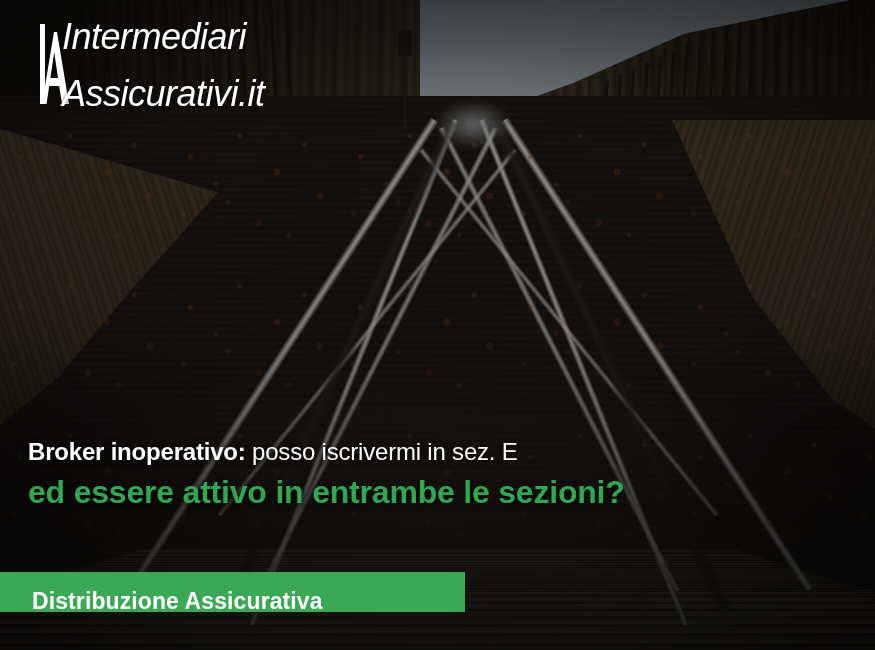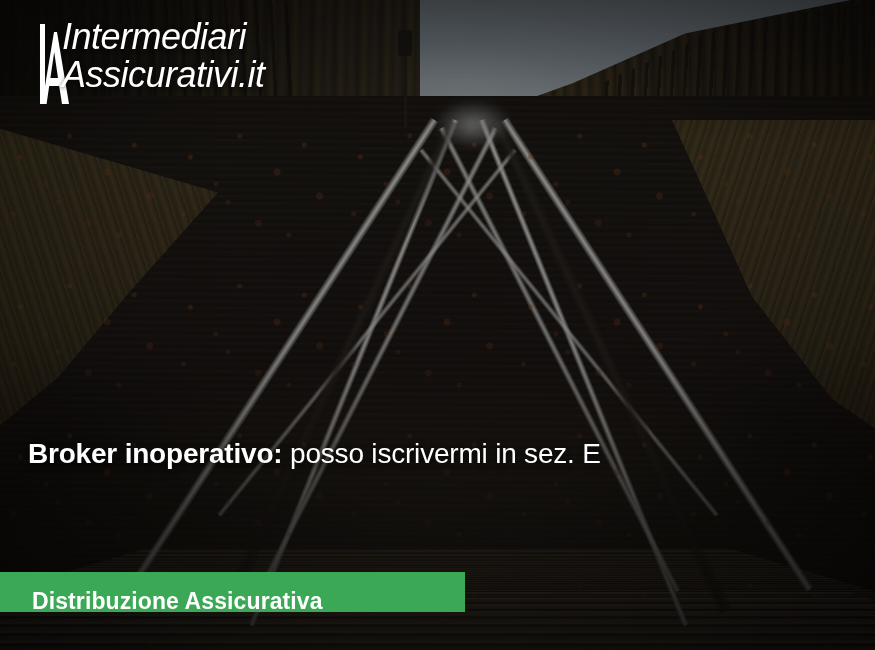--- a/index.html
+++ b/index.html
@@ -261,37 +261,37 @@
     line-height: 1.04;
     text-shadow: 0 1px 4px rgba(0,0,0,.6);
   }
   .logo-line1 {
     font-size: 36px;
     white-space: nowrap;
   }
   .logo-line2 {
     font-size: 36px;
     white-space: nowrap;
-    margin-top: 1px;
+    margin-top: 20px;
   }
 
   
   .headline {
     position: absolute;
     left: 28px;
     top: 437px;
     width: 835px;
   }
   .hl-line {
     line-height: 1.24;
     white-space: nowrap;
     text-shadow: 0 2px 7px rgba(0,0,0,.75);
   }
   .hl-line1 {
-    font-size: 28px;
+    font-size: 24px;
     color: #ffffff;
     font-weight: 400;
     letter-spacing: -.2px;
   }
   .hl-strong {
     font-weight: 700;
   }
   .hl-line2 {
     font-size: 32px;
     font-weight: 700;
@@ -376,19 +376,20 @@
                M24.4 56 L32 56 L28.2 30 Z" fill="#ffffff" transform="translate(-10,0)"></path>
     </svg>
     <div class="logo-text">
       <div class="logo-line1">Intermediari</div>
       <div class="logo-line2">Assicurativi.it</div>
     </div>
   </div>
 
   <div class="headline">
     <div class="hl-line hl-line1"><span class="hl-strong">Broker inoperativo:</span><span> posso iscrivermi in sez. E</span></div>
+    <div class="hl-line hl-line2">ed essere attivo in entrambe le sezioni?</div>
   </div>
 
   <div class="category">
     <span class="category-label">Distribuzione Assicurativa</span>
   </div>
 
 </div>
 
 </body></html>

